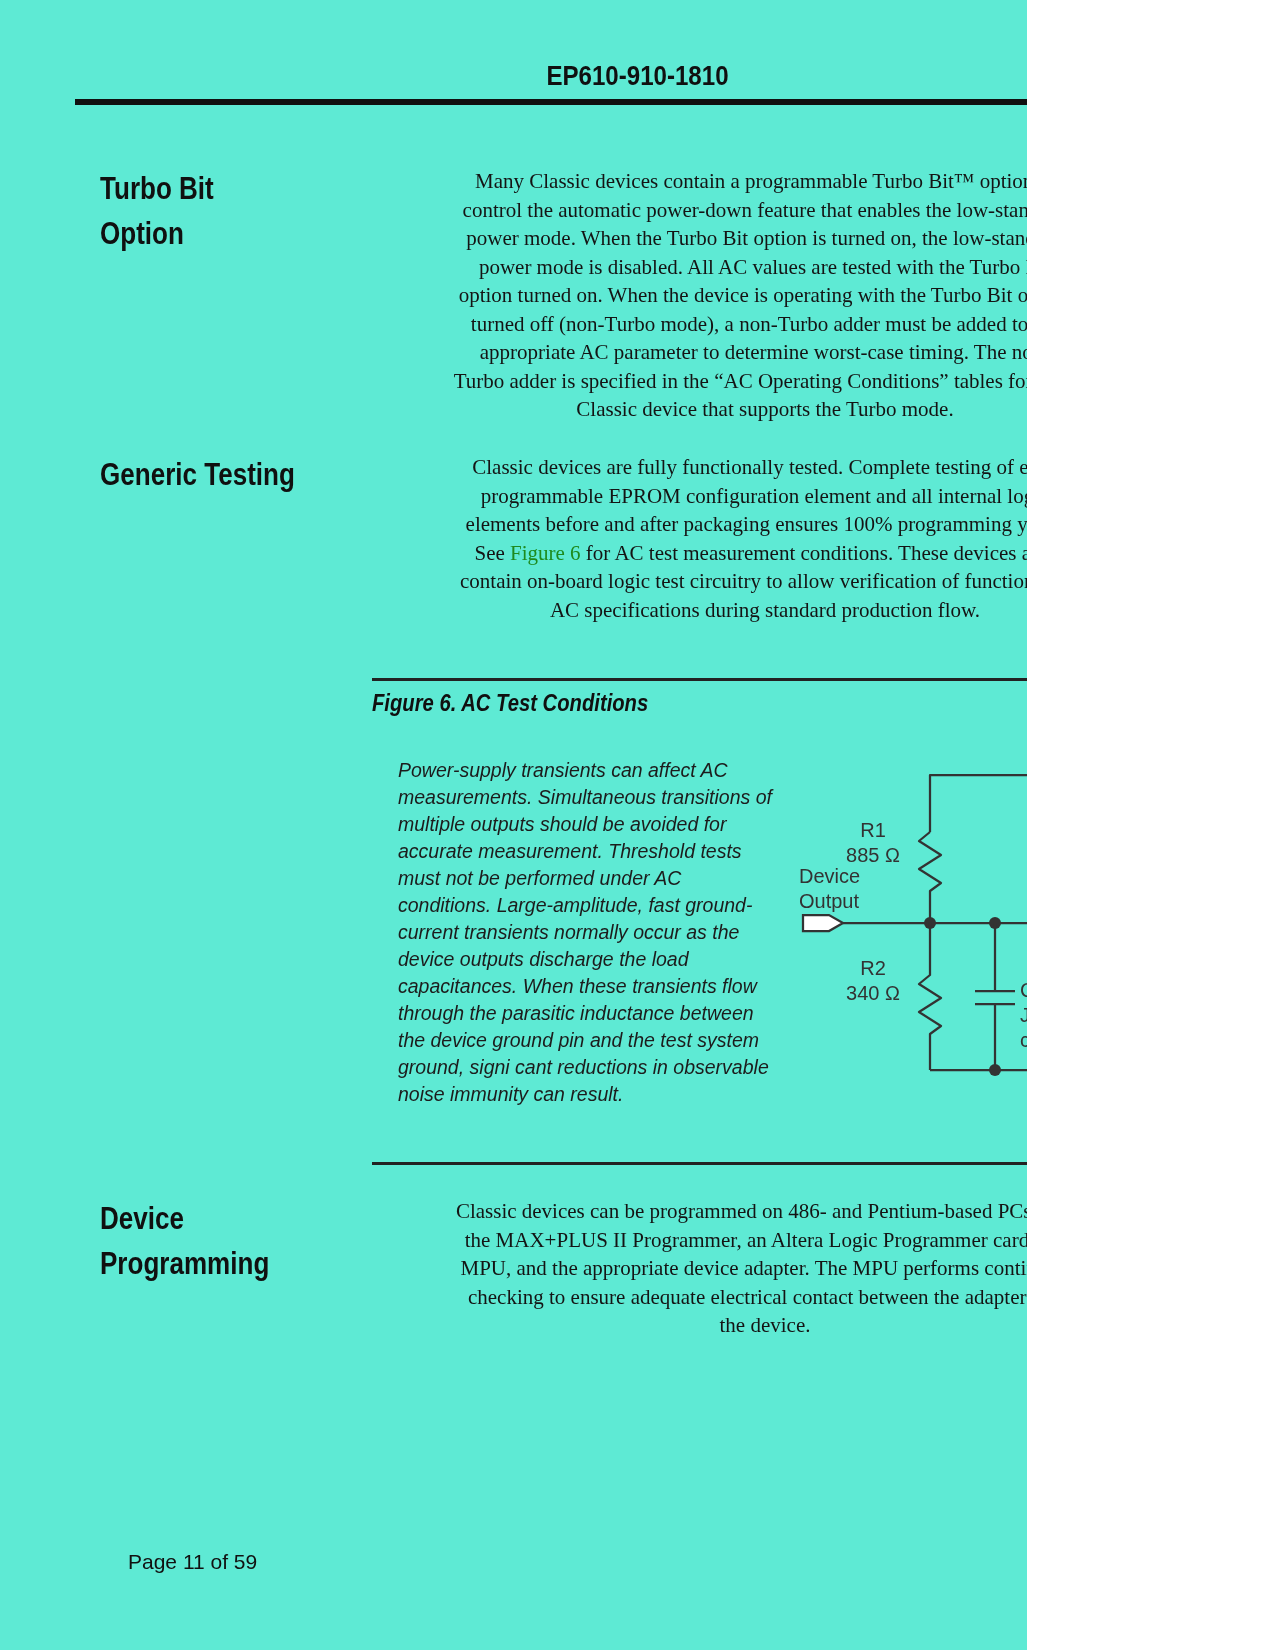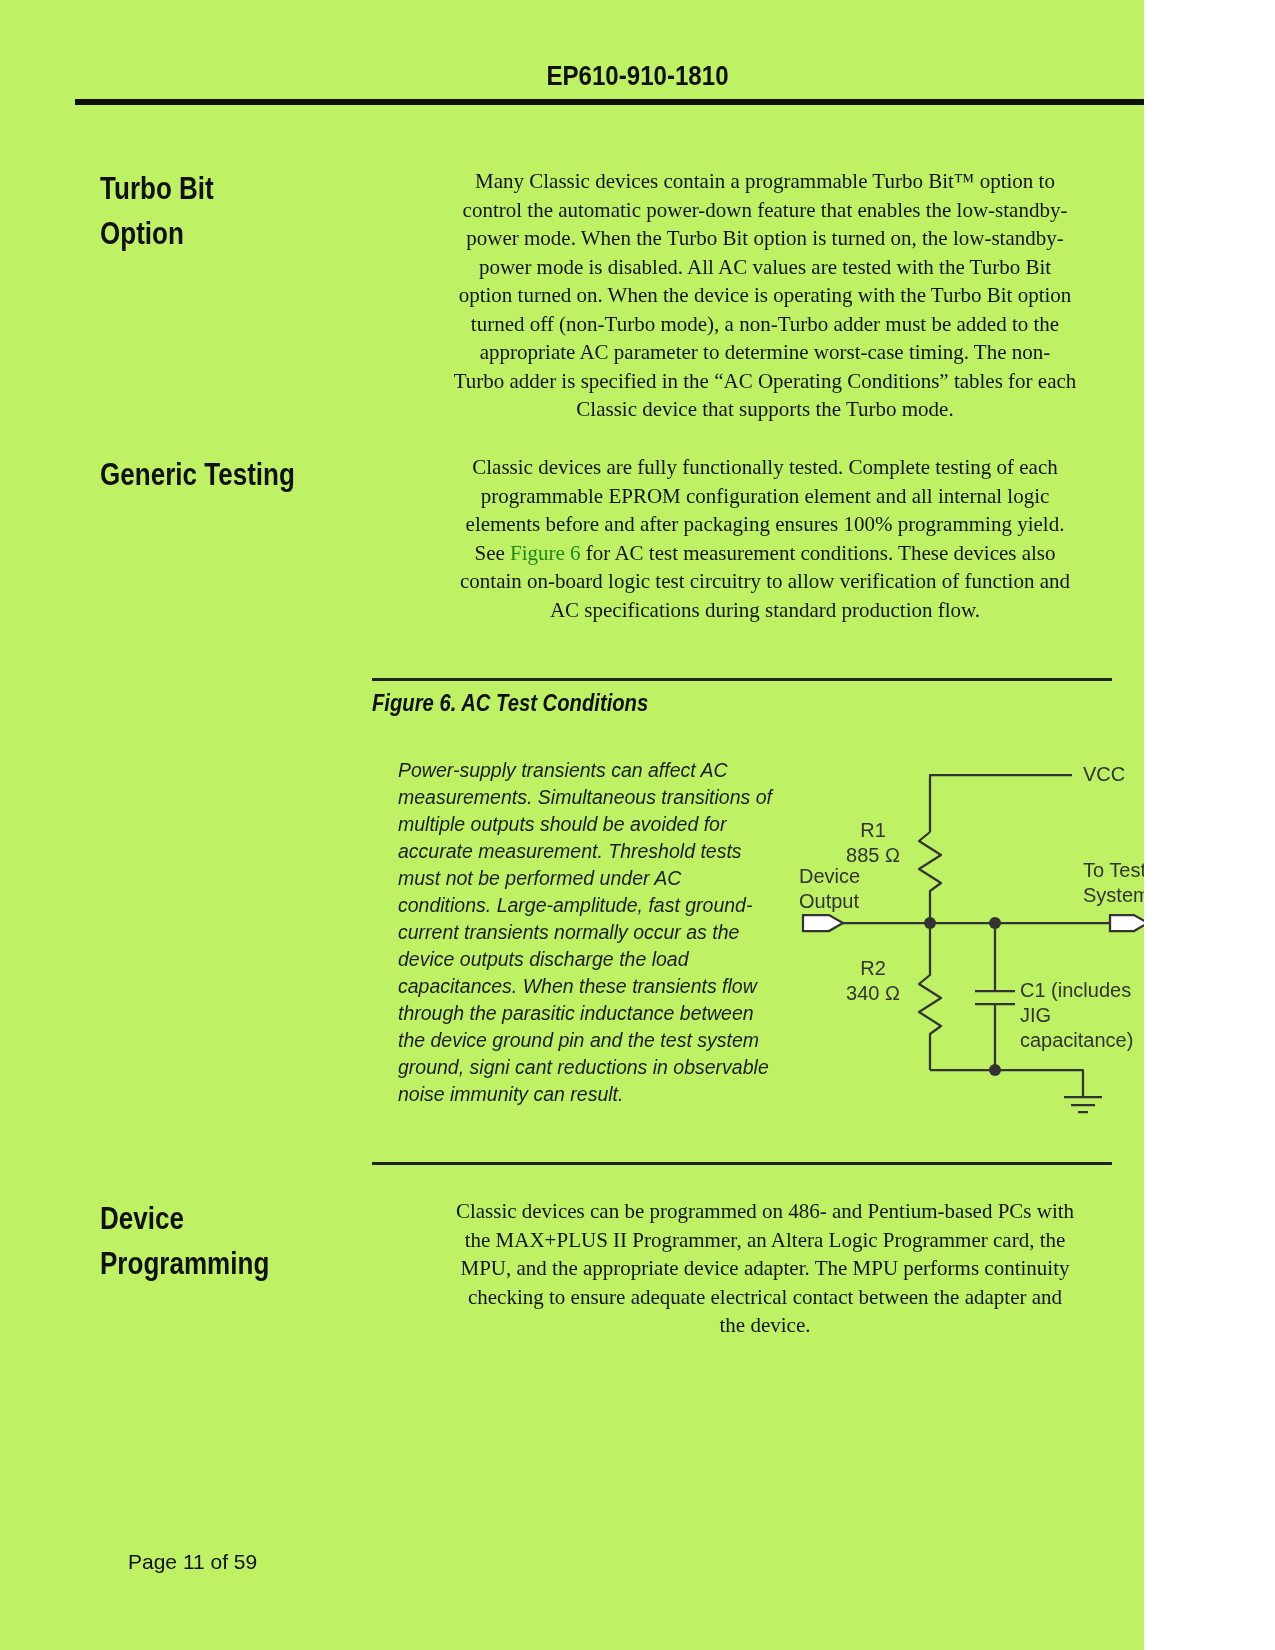--- a/index.html
+++ b/index.html
@@ -1,19 +1,19 @@
 <!DOCTYPE html>
 <html><head>
 <meta charset="utf-8">
 <style>
   html,body{margin:0;padding:0;background:#ffffff;}
   #page{
     position:relative;
-    width:1144px;height:1650px;
-    background:#bef264;
+    width:1027px;height:1650px;
+    background:#5eead4;
     font-family:"Liberation Serif",serif;
     color:#141414;
     overflow:hidden;
   }
   .abs{position:absolute;}
   
   .header-title{
     left:0;top:60px;width:1275px;text-align:center;
     font-family:"Liberation Sans",sans-serif;font-weight:bold;
     font-size:28px;letter-spacing:0px;

